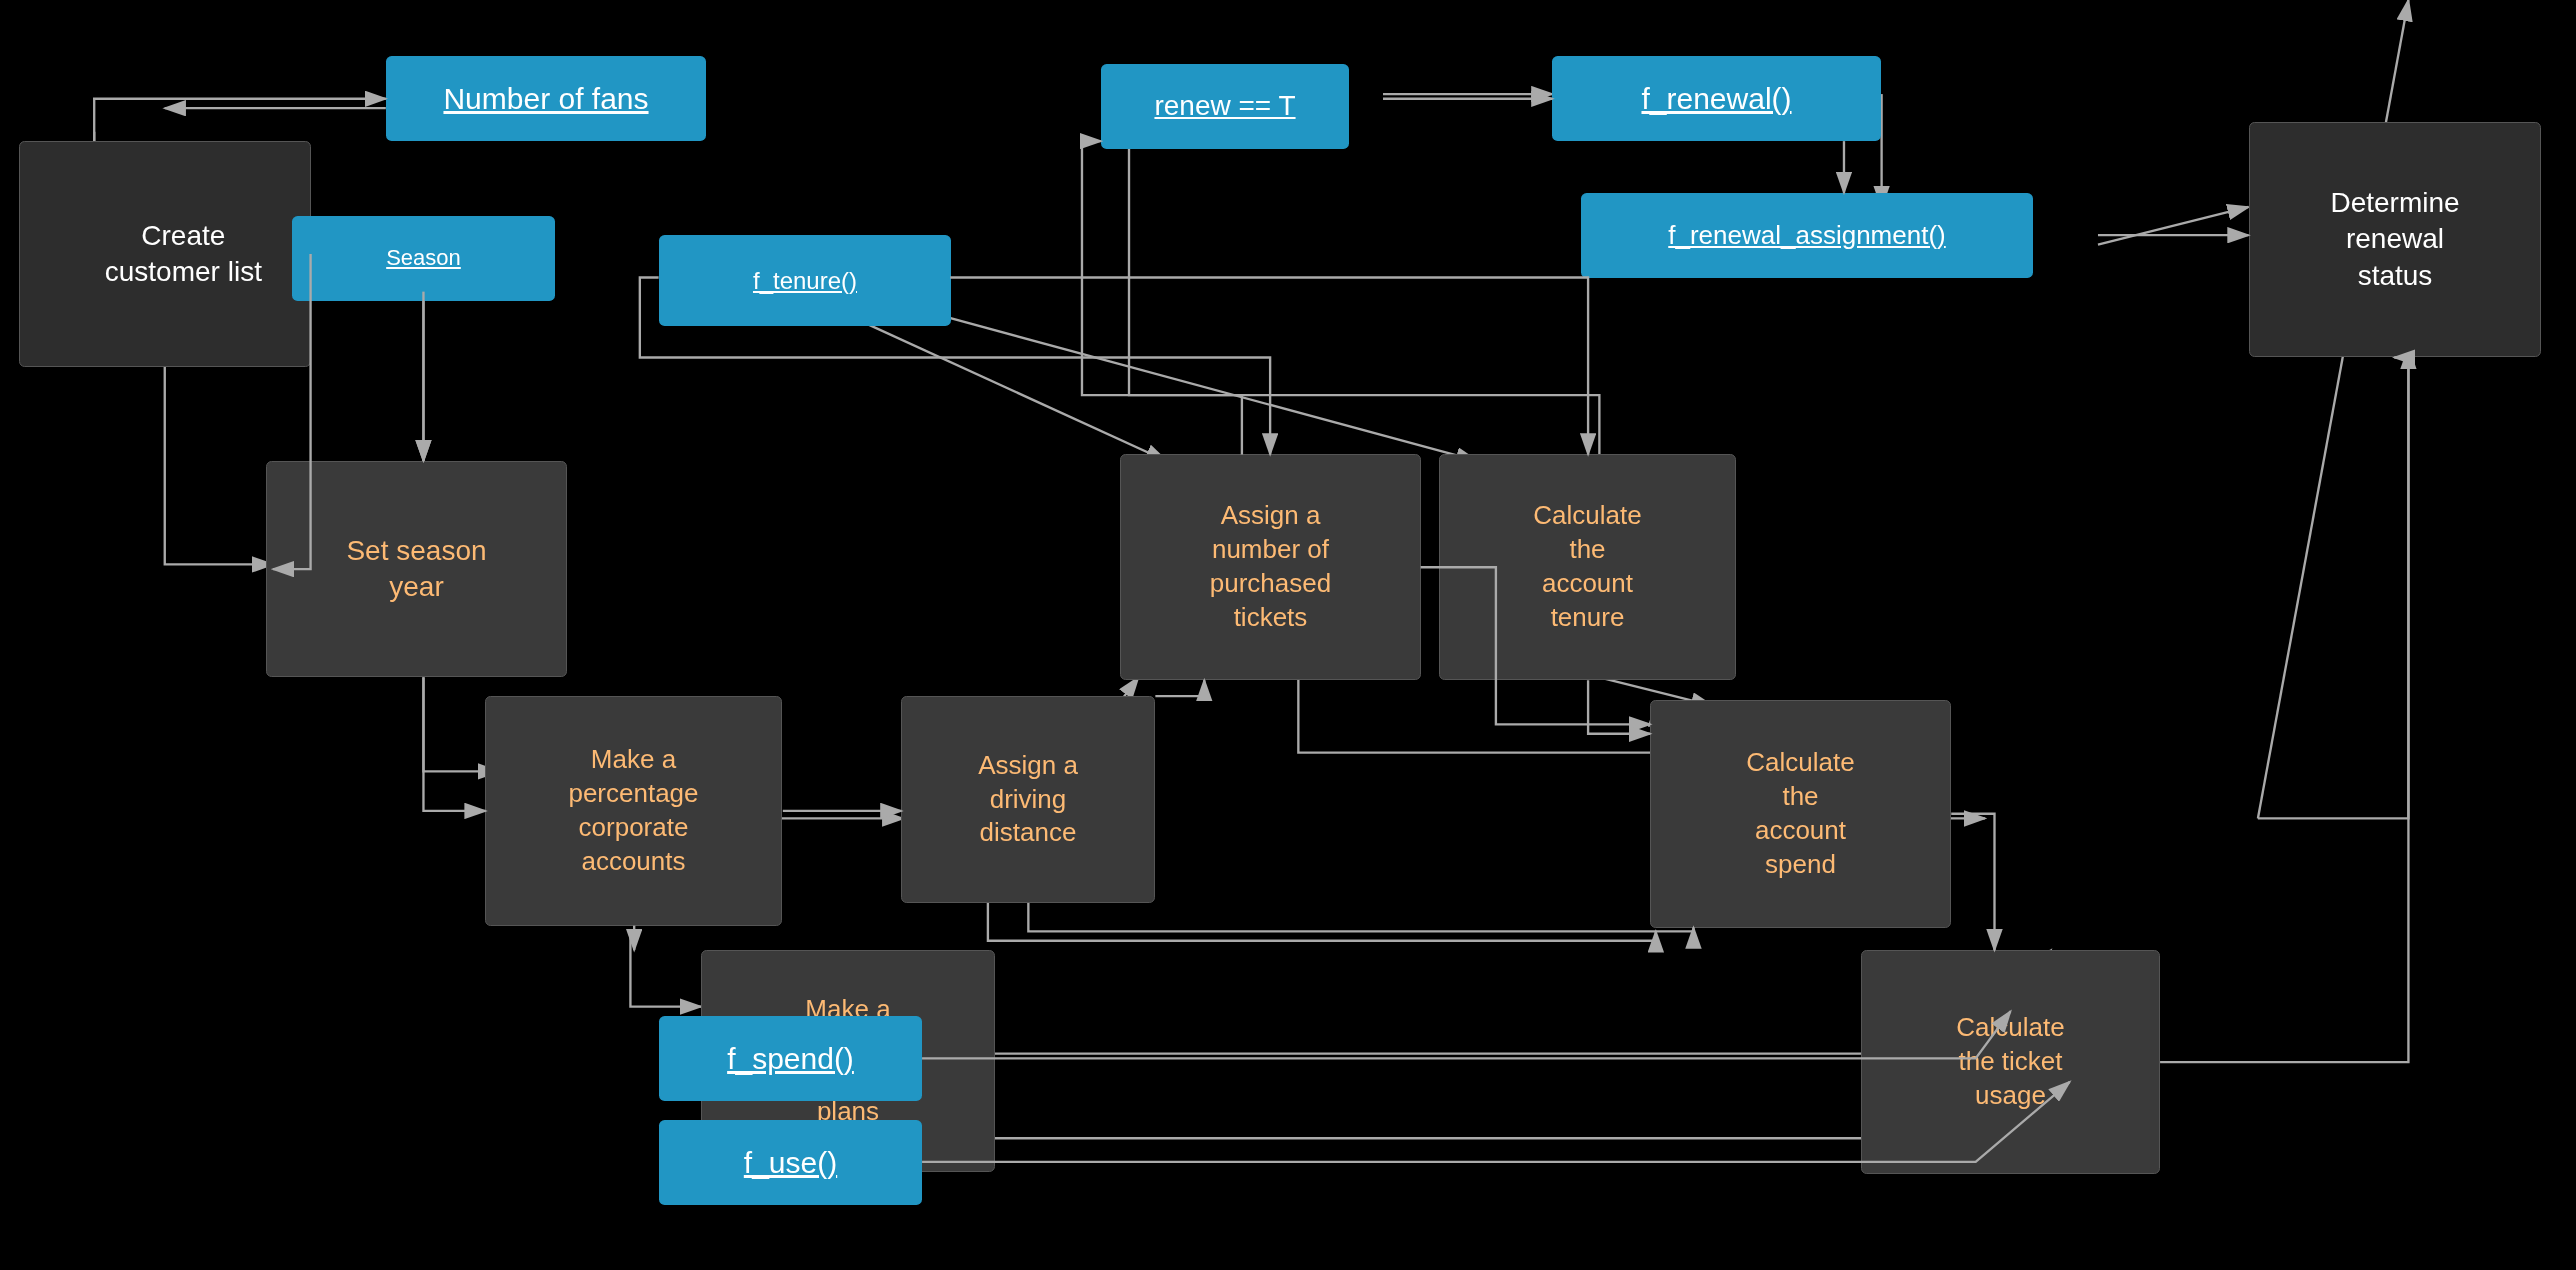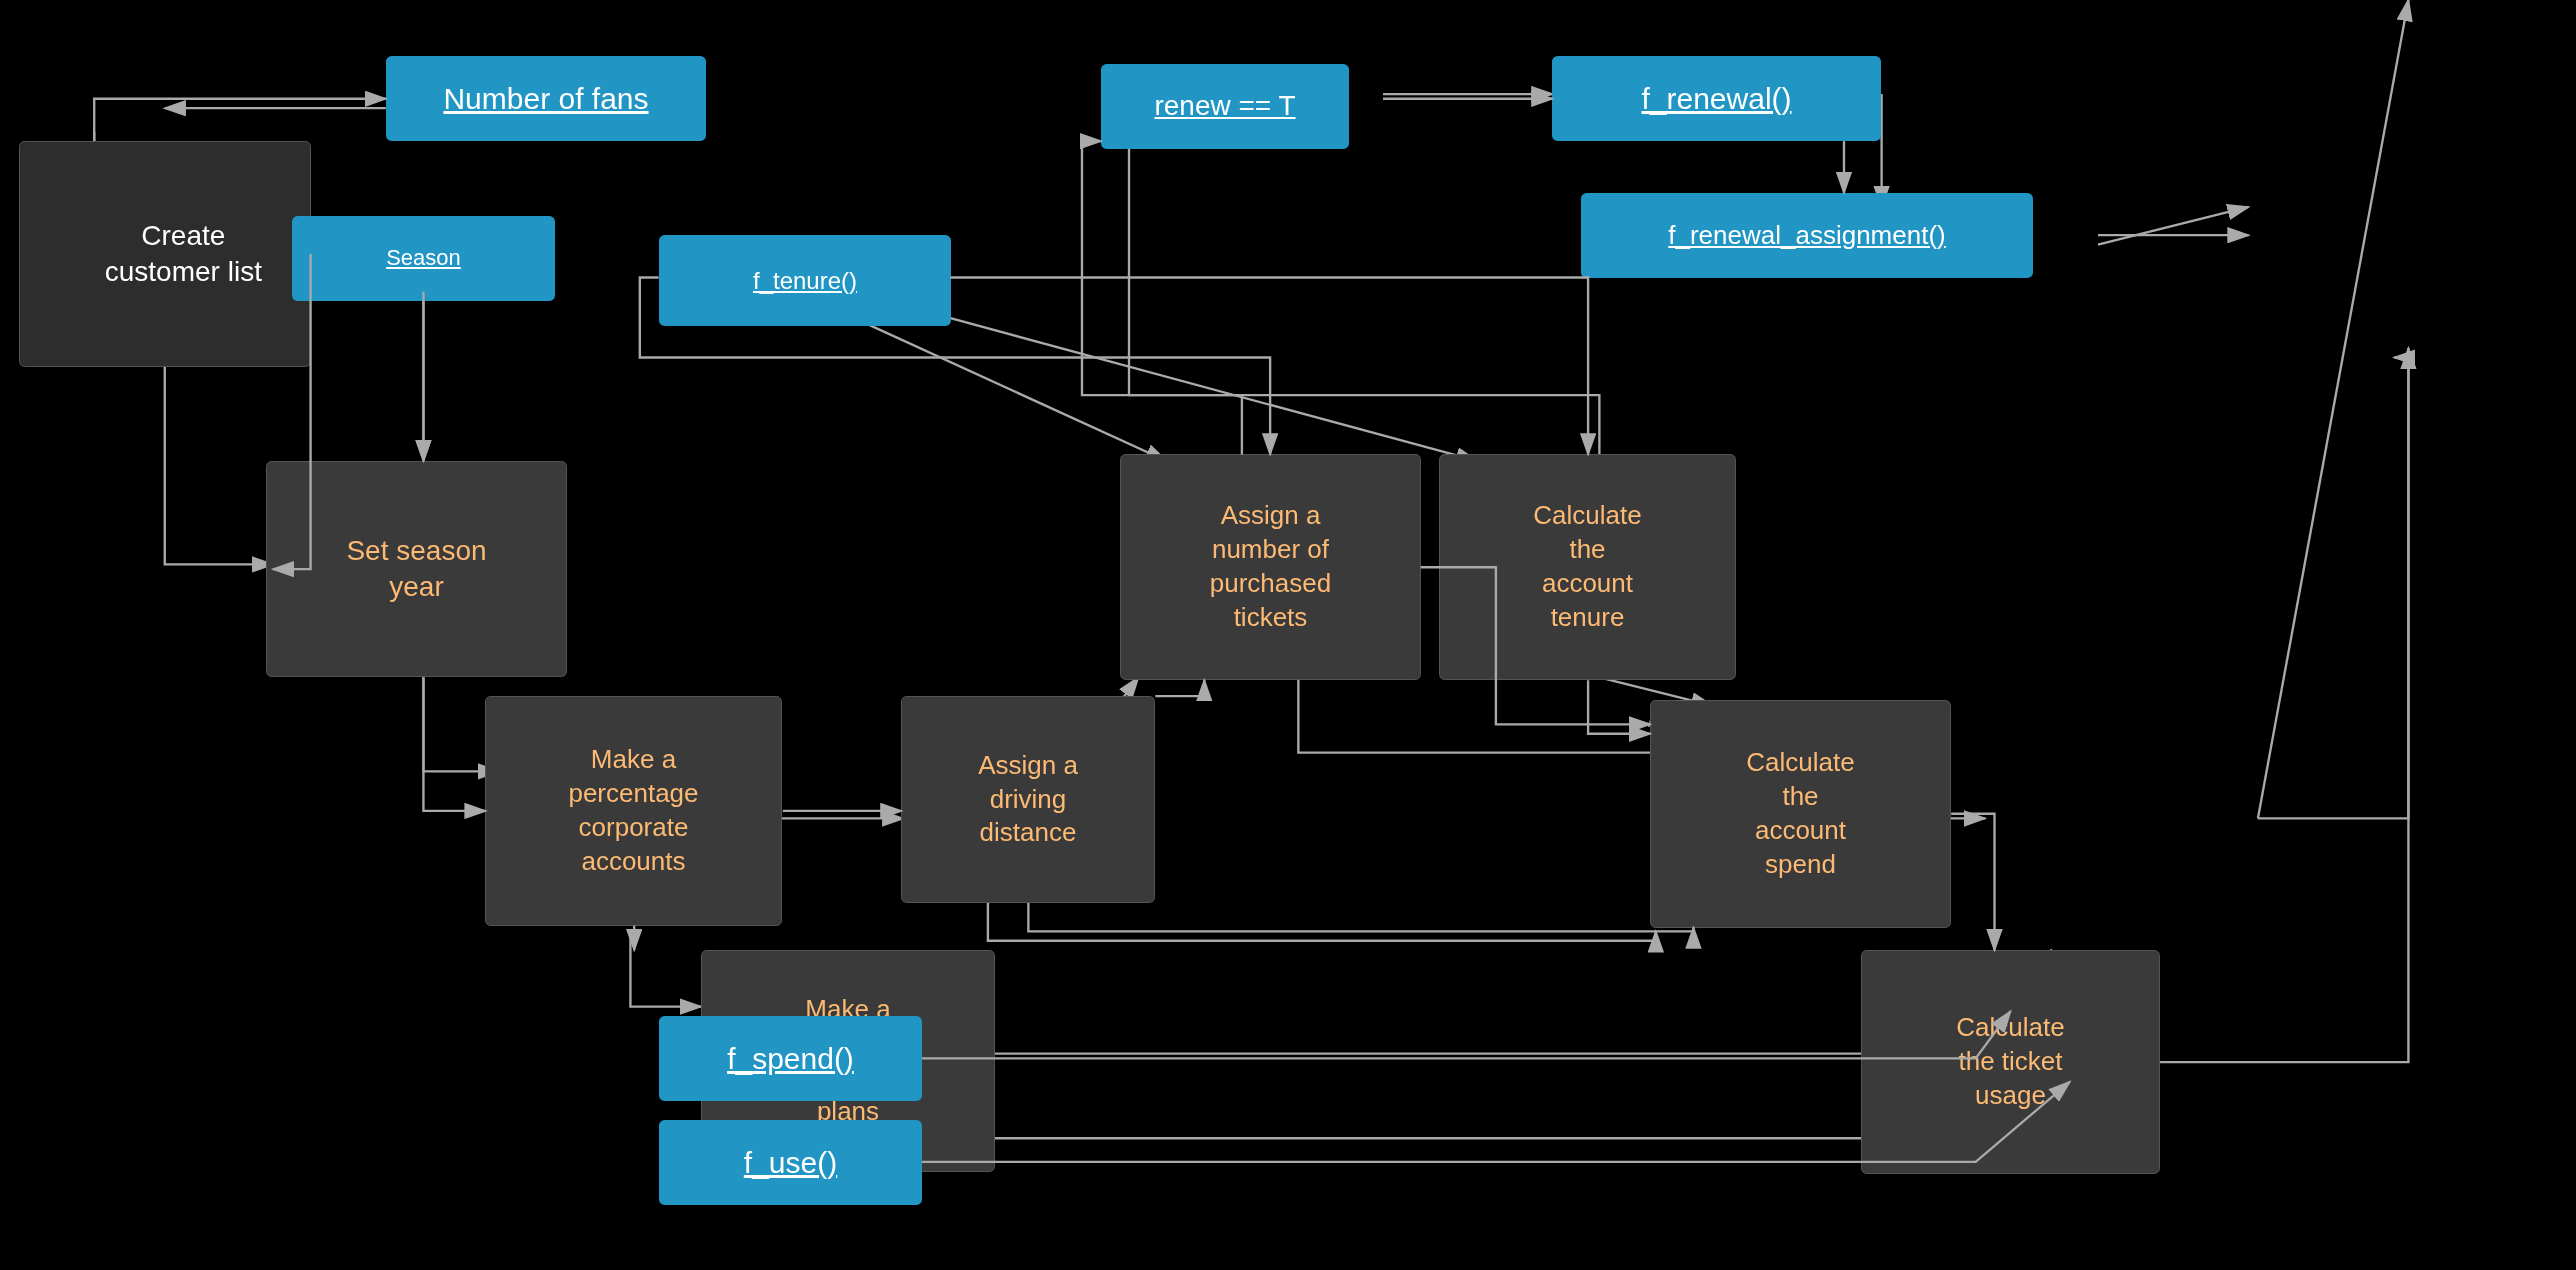--- a/index.html
+++ b/index.html
@@ -168,20 +168,23 @@
   <div class="node node-dark" style="left:1861px; top:950px; width:299px; height:224px; font-size:26px; white-space:pre-line;">Calculate
 the ticket
 usage</div>
 
   <div class="node node-blue" style="left: 1101px; top: 64px; width: 248px; height: 85px; font-size: 28px; white-space: pre-line;">renew == T</div>
 
   <div class="node node-blue" style="left: 1552px; top: 56px; width: 329px; height: 85px; font-size: 30px; white-space: pre-line;">f_renewal()</div>
 
   <div class="node node-blue" style="left: 1581px; top: 193px; width: 452px; height: 85px; font-size: 26px; white-space: pre-line;">f_renewal_assignment()</div>
 
+  <div class="node node-darker" style="left:2249px; top:122px; width:292px; height:235px; font-size:28px; white-space:pre-line;">Determine
+renewal
+status</div>
 
   <div class="node node-blue" style="left: 659px; top: 235px; width: 292px; height: 91px; font-size: 24px; white-space: pre-line;">f_tenure()</div>
 
   <div class="node node-blue" style="left: 659px; top: 1016px; width: 263px; height: 85px; font-size: 30px; white-space: pre-line;">f_spend()</div>
 
   <div class="node node-blue" style="left: 659px; top: 1120px; width: 263px; height: 85px; font-size: 30px; white-space: pre-line;">f_use()</div>
 
 </div>
 
 <svg style="position:absolute;top:0;left:0;width:2576px;height:1270px;pointer-events:none;" viewBox="0 0 2738 1350" width="2576" height="1270">

